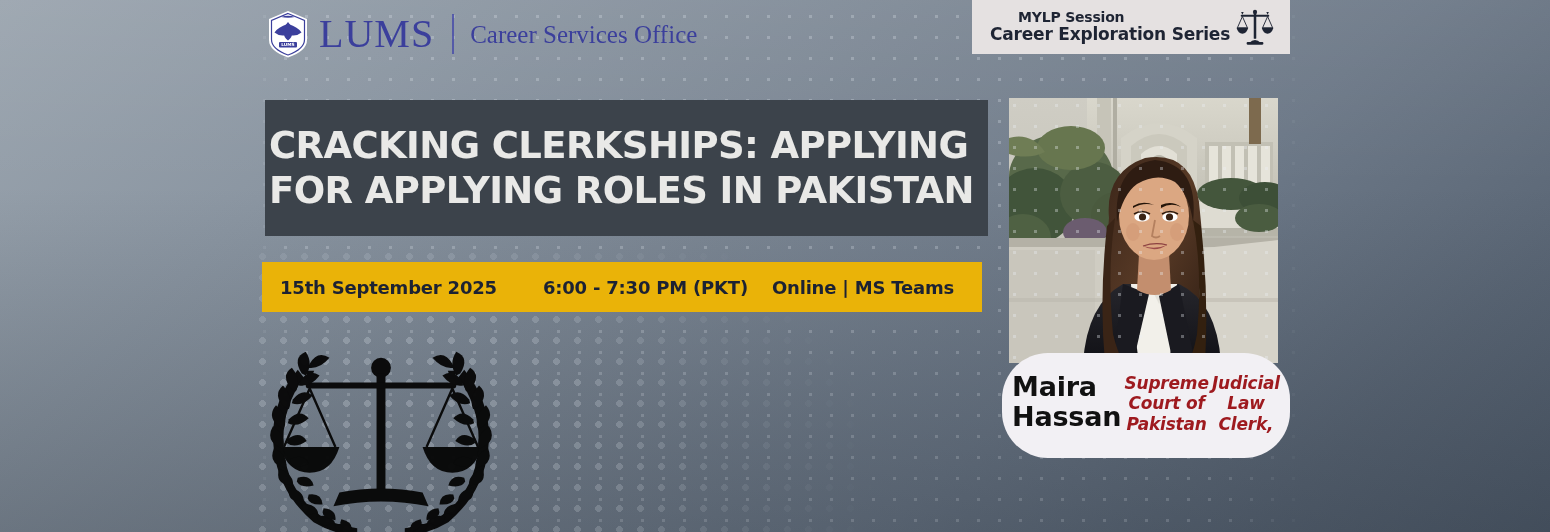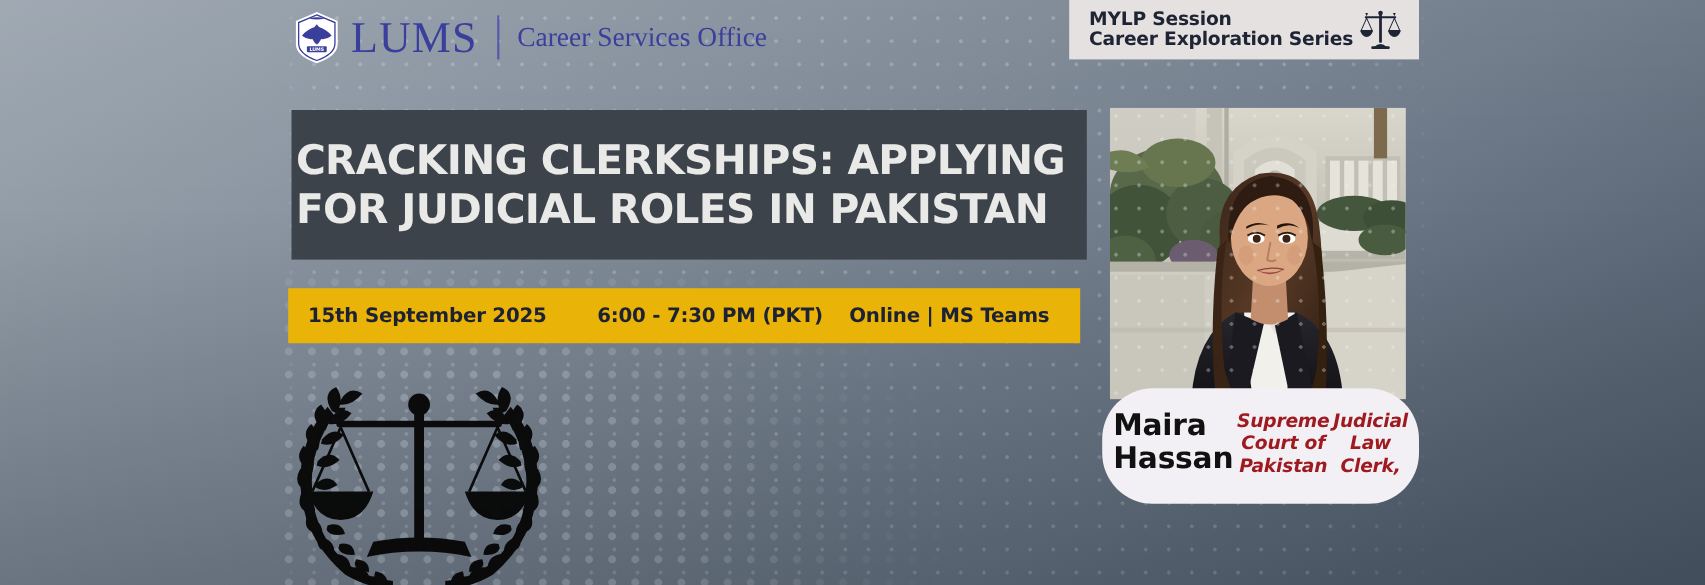--- a/index.html
+++ b/index.html
@@ -124,21 +124,21 @@
     flex-direction: column;
     justify-content: center;
     line-height: 1.08;
   }
   .series-l1, .series-l2 {
     font-family: "DejaVu Sans", sans-serif;
     font-weight: bold;
     color: #1e2433;
     letter-spacing: -0.2px;
   }
-  .series-l1 { font-size: 17px; }
+  .series-l1 { font-size: 14px; margin-left: 28px; }
   .series-l2 { font-size: 17px; }
   .scales-badge-icon { width: 42px; height: 44px; flex: 0 0 auto; }
 
   
   .title-bar {
     position: absolute;
     left: 265px;
     top: 100px;
     width: 723px;
     height: 136px;
@@ -292,21 +292,21 @@
         <path d="M80 25 L68 52 L92 52 Z" fill="none" stroke="#1e2433" stroke-width="2.2"></path>
         <path d="M66 52 L94 52 Q90 66 80 66 Q70 66 66 52 Z"></path>
         <path d="M36 88 Q50 74 64 88 Z"></path>
         <rect x="30" y="86" width="40" height="6" rx="2.5"></rect>
       </g>
     </svg>
   </div>
 
   <div class="title-bar">
     <div class="title-line">CRACKING CLERKSHIPS: APPLYING</div>
-    <div class="title-line">FOR JUDICIAL ROLES IN PAKISTAN</div>
+    <div class="title-line">FOR APPLYING ROLES IN PAKISTAN</div>
   </div>
 
   <div class="details-bar">
     <span class="detail-item d1">15th September 2025</span>
     <span class="detail-item d2">6:00 - 7:30 PM (PKT)</span>
     <span class="detail-item d3">Online | MS Teams</span>
   </div>
 
   <svg class="emblem" viewBox="0 0 240 212">
     <g fill="#070707">

